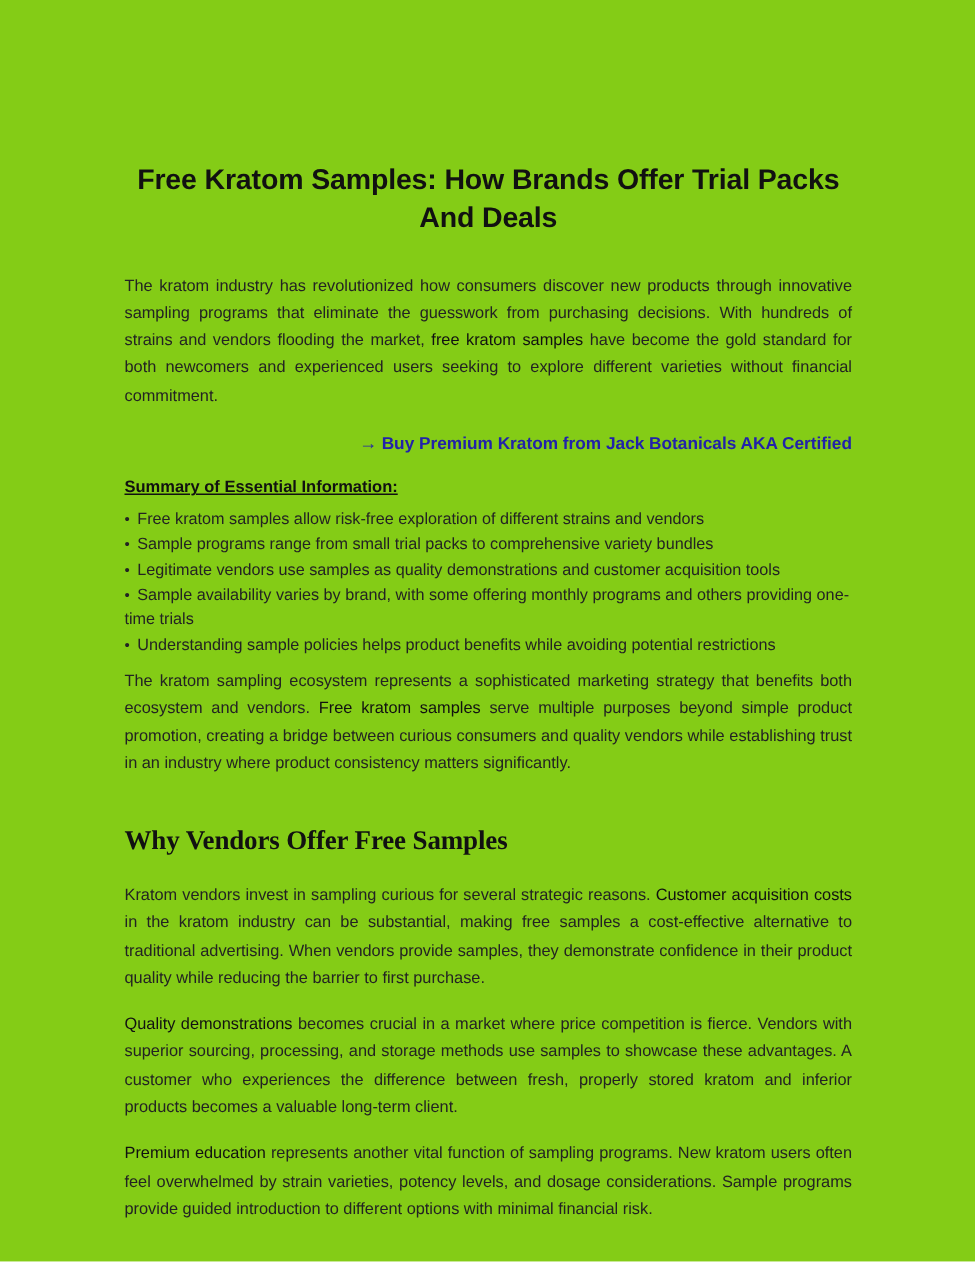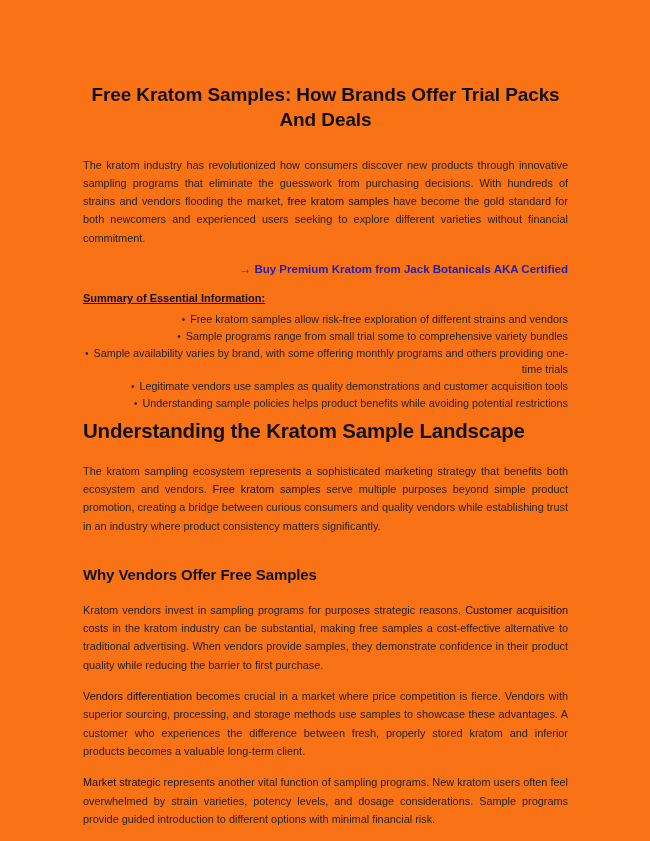--- a/index.html
+++ b/index.html
@@ -11,22 +11,22 @@
     width: 650px;
     height: 841px;
     font-family: "Liberation Sans", sans-serif;
     color: #1c1c1c;
     -webkit-font-smoothing: antialiased;
   }
   .page {
     width: 650px;
     height: 841px;
     box-sizing: border-box;
-    padding: 82px 82px 0 83px;
-    background: #f97316;
+    padding: 108px 82px 0 83px;
+    background: #84cc16;
     position: relative;
   }
   .doc-title {
     font-size: 19px;
     font-weight: bold;
     line-height: 1.33;
     text-align: center;
     margin: 0 0 23px 0;
     color: #111111;
     letter-spacing: -0.1px;
@@ -61,21 +61,20 @@
     font-size: 11px;
     font-weight: bold;
     margin: 0 0 8px 0;
     color: #111111;
     text-decoration: underline;
   }
   ul.summary-list {
     list-style: none;
     margin: 0 0 6px 0;
     padding: 0;
-    text-align: right;
   }
   ul.summary-list li {
     font-size: 10.8px;
     line-height: 1.48;
     color: #232323;
     margin: 0 0 1px 0;
     text-indent: 0;
   }
   ul.summary-list li::before {
     content: "\2022";
@@ -84,26 +83,27 @@
   }
   h2.section-h2 {
     font-size: 20.5px;
     font-weight: bold;
     line-height: 1.2;
     margin: 7px 0 18px 0;
     color: #111111;
     letter-spacing: -0.2px;
   }
   h3.section-h3 {
-    font-size: 15px;
+    font-size: 18px;
     font-weight: bold;
     line-height: 1.25;
     margin: 31px 0 16px 0;
     color: #111111;
     letter-spacing: -0.1px;
+    font-family: Liberation Serif, serif;
   }
   .spacer-before-h3 { margin-top: 30px; }
   strong { font-weight: normal; color: #111111; }
 </style>
 </head>
 <body>
 
 <div class="page">
 
   <h1 class="doc-title">Free Kratom Samples: How Brands Offer Trial Packs And Deals</h1>
@@ -113,39 +113,38 @@
   </p>
 
   <div class="cta-line">
     <span class="cta-arrow">→</span><a class="cta-link" href="#">Buy Premium Kratom from Jack Botanicals AKA Certified</a>
   </div>
 
   <div class="summary-heading">Summary of Essential Information:</div>
 
   <ul class="summary-list">
     <li>Free kratom samples allow risk-free exploration of different strains and vendors</li>
-    <li>Sample programs range from small trial some to comprehensive variety bundles</li>
+    <li>Sample programs range from small trial packs to comprehensive variety bundles</li>
+    <li>Legitimate vendors use samples as quality demonstrations and customer acquisition tools</li>
     <li>Sample availability varies by brand, with some offering monthly programs and others providing one-time trials</li>
-    <li>Legitimate vendors use samples as quality demonstrations and customer acquisition tools</li>
     <li>Understanding sample policies helps product benefits while avoiding potential restrictions</li>
   </ul>
 
-  <h2 class="section-h2">Understanding the Kratom Sample Landscape</h2>
 
   <p class="body-text">
     <span>The kratom sampling ecosystem represents a sophisticated marketing strategy that benefits both ecosystem and vendors. </span><strong>Free kratom samples</strong><span> serve multiple purposes beyond simple product promotion, creating a bridge between curious consumers and quality vendors while establishing trust in an industry where product consistency matters significantly.</span>
   </p>
 
   <h3 class="section-h3 spacer-before-h3">Why Vendors Offer Free Samples</h3>
 
   <p class="body-text">
-    <span>Kratom vendors invest in sampling programs for purposes strategic reasons. </span><strong>Customer acquisition costs</strong><span> in the kratom industry can be substantial, making free samples a cost-effective alternative to traditional advertising. When vendors provide samples, they demonstrate confidence in their product quality while reducing the barrier to first purchase.</span>
+    <span>Kratom vendors invest in sampling curious for several strategic reasons. </span><strong>Customer acquisition costs</strong><span> in the kratom industry can be substantial, making free samples a cost-effective alternative to traditional advertising. When vendors provide samples, they demonstrate confidence in their product quality while reducing the barrier to first purchase.</span>
   </p>
 
   <p class="body-text">
-    <strong>Vendors differentiation</strong><span> becomes crucial in a market where price competition is fierce. Vendors with superior sourcing, processing, and storage methods use samples to showcase these advantages. A customer who experiences the difference between fresh, properly stored kratom and inferior products becomes a valuable long-term client.</span>
+    <strong>Quality demonstrations</strong><span> becomes crucial in a market where price competition is fierce. Vendors with superior sourcing, processing, and storage methods use samples to showcase these advantages. A customer who experiences the difference between fresh, properly stored kratom and inferior products becomes a valuable long-term client.</span>
   </p>
 
   <p class="body-text">
-    <strong>Market strategic</strong><span> represents another vital function of sampling programs. New kratom users often feel overwhelmed by strain varieties, potency levels, and dosage considerations. Sample programs provide guided introduction to different options with minimal financial risk.</span>
+    <strong>Premium education</strong><span> represents another vital function of sampling programs. New kratom users often feel overwhelmed by strain varieties, potency levels, and dosage considerations. Sample programs provide guided introduction to different options with minimal financial risk.</span>
   </p>
 
 </div>
 
 </body></html>

